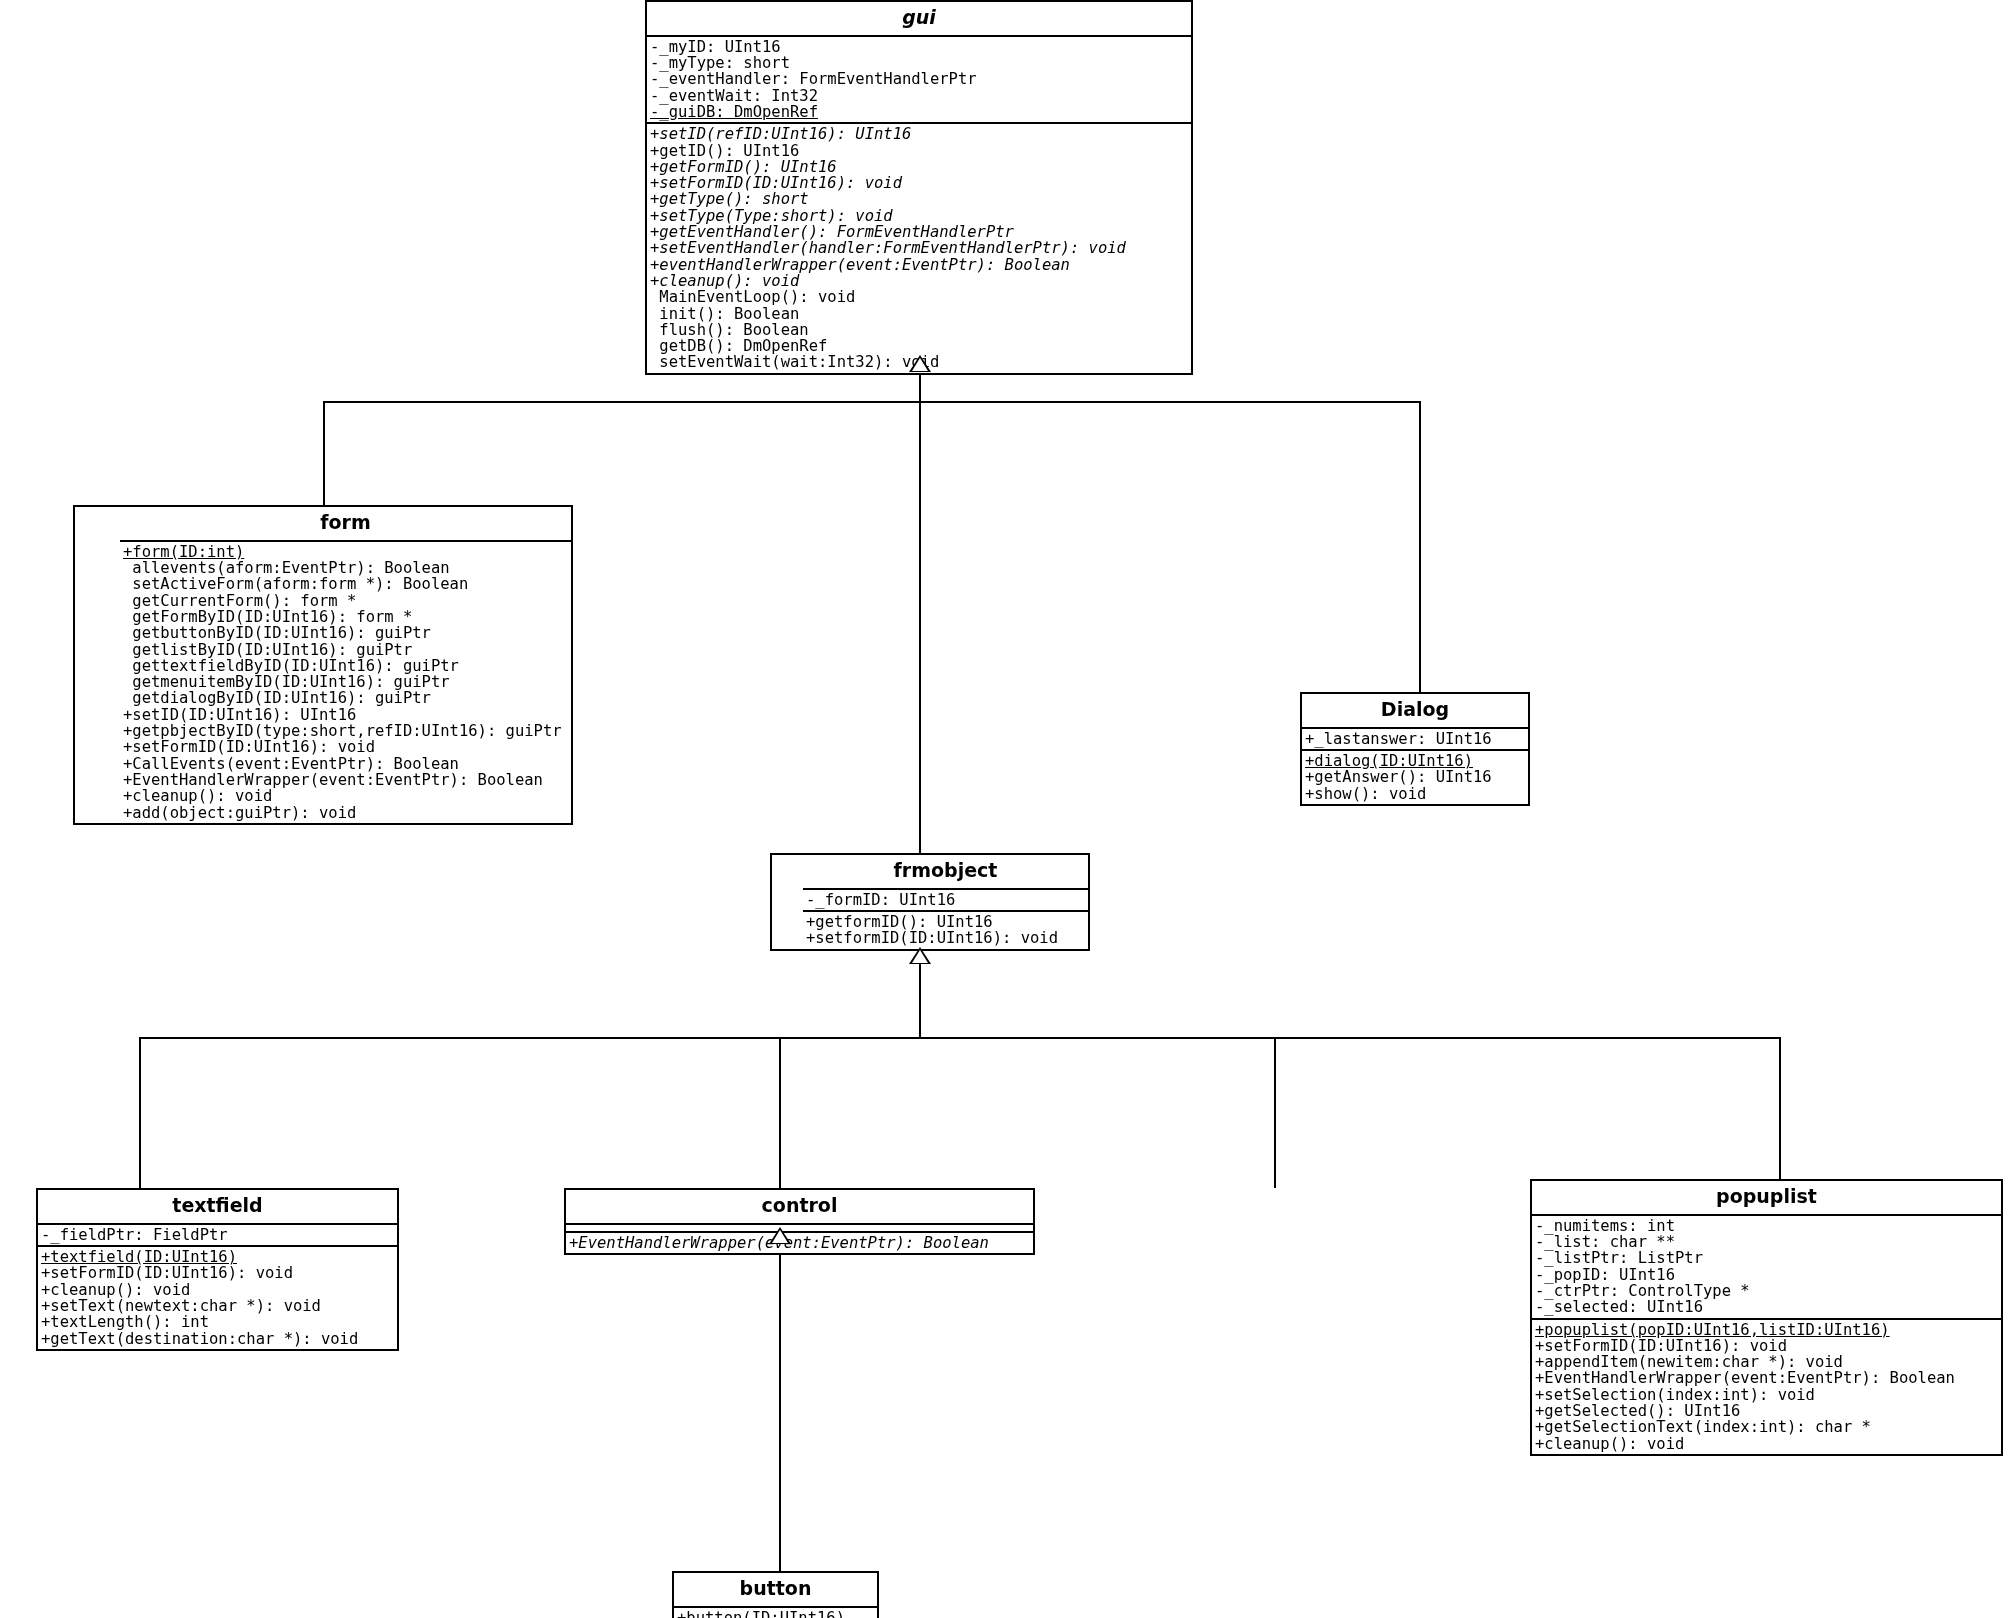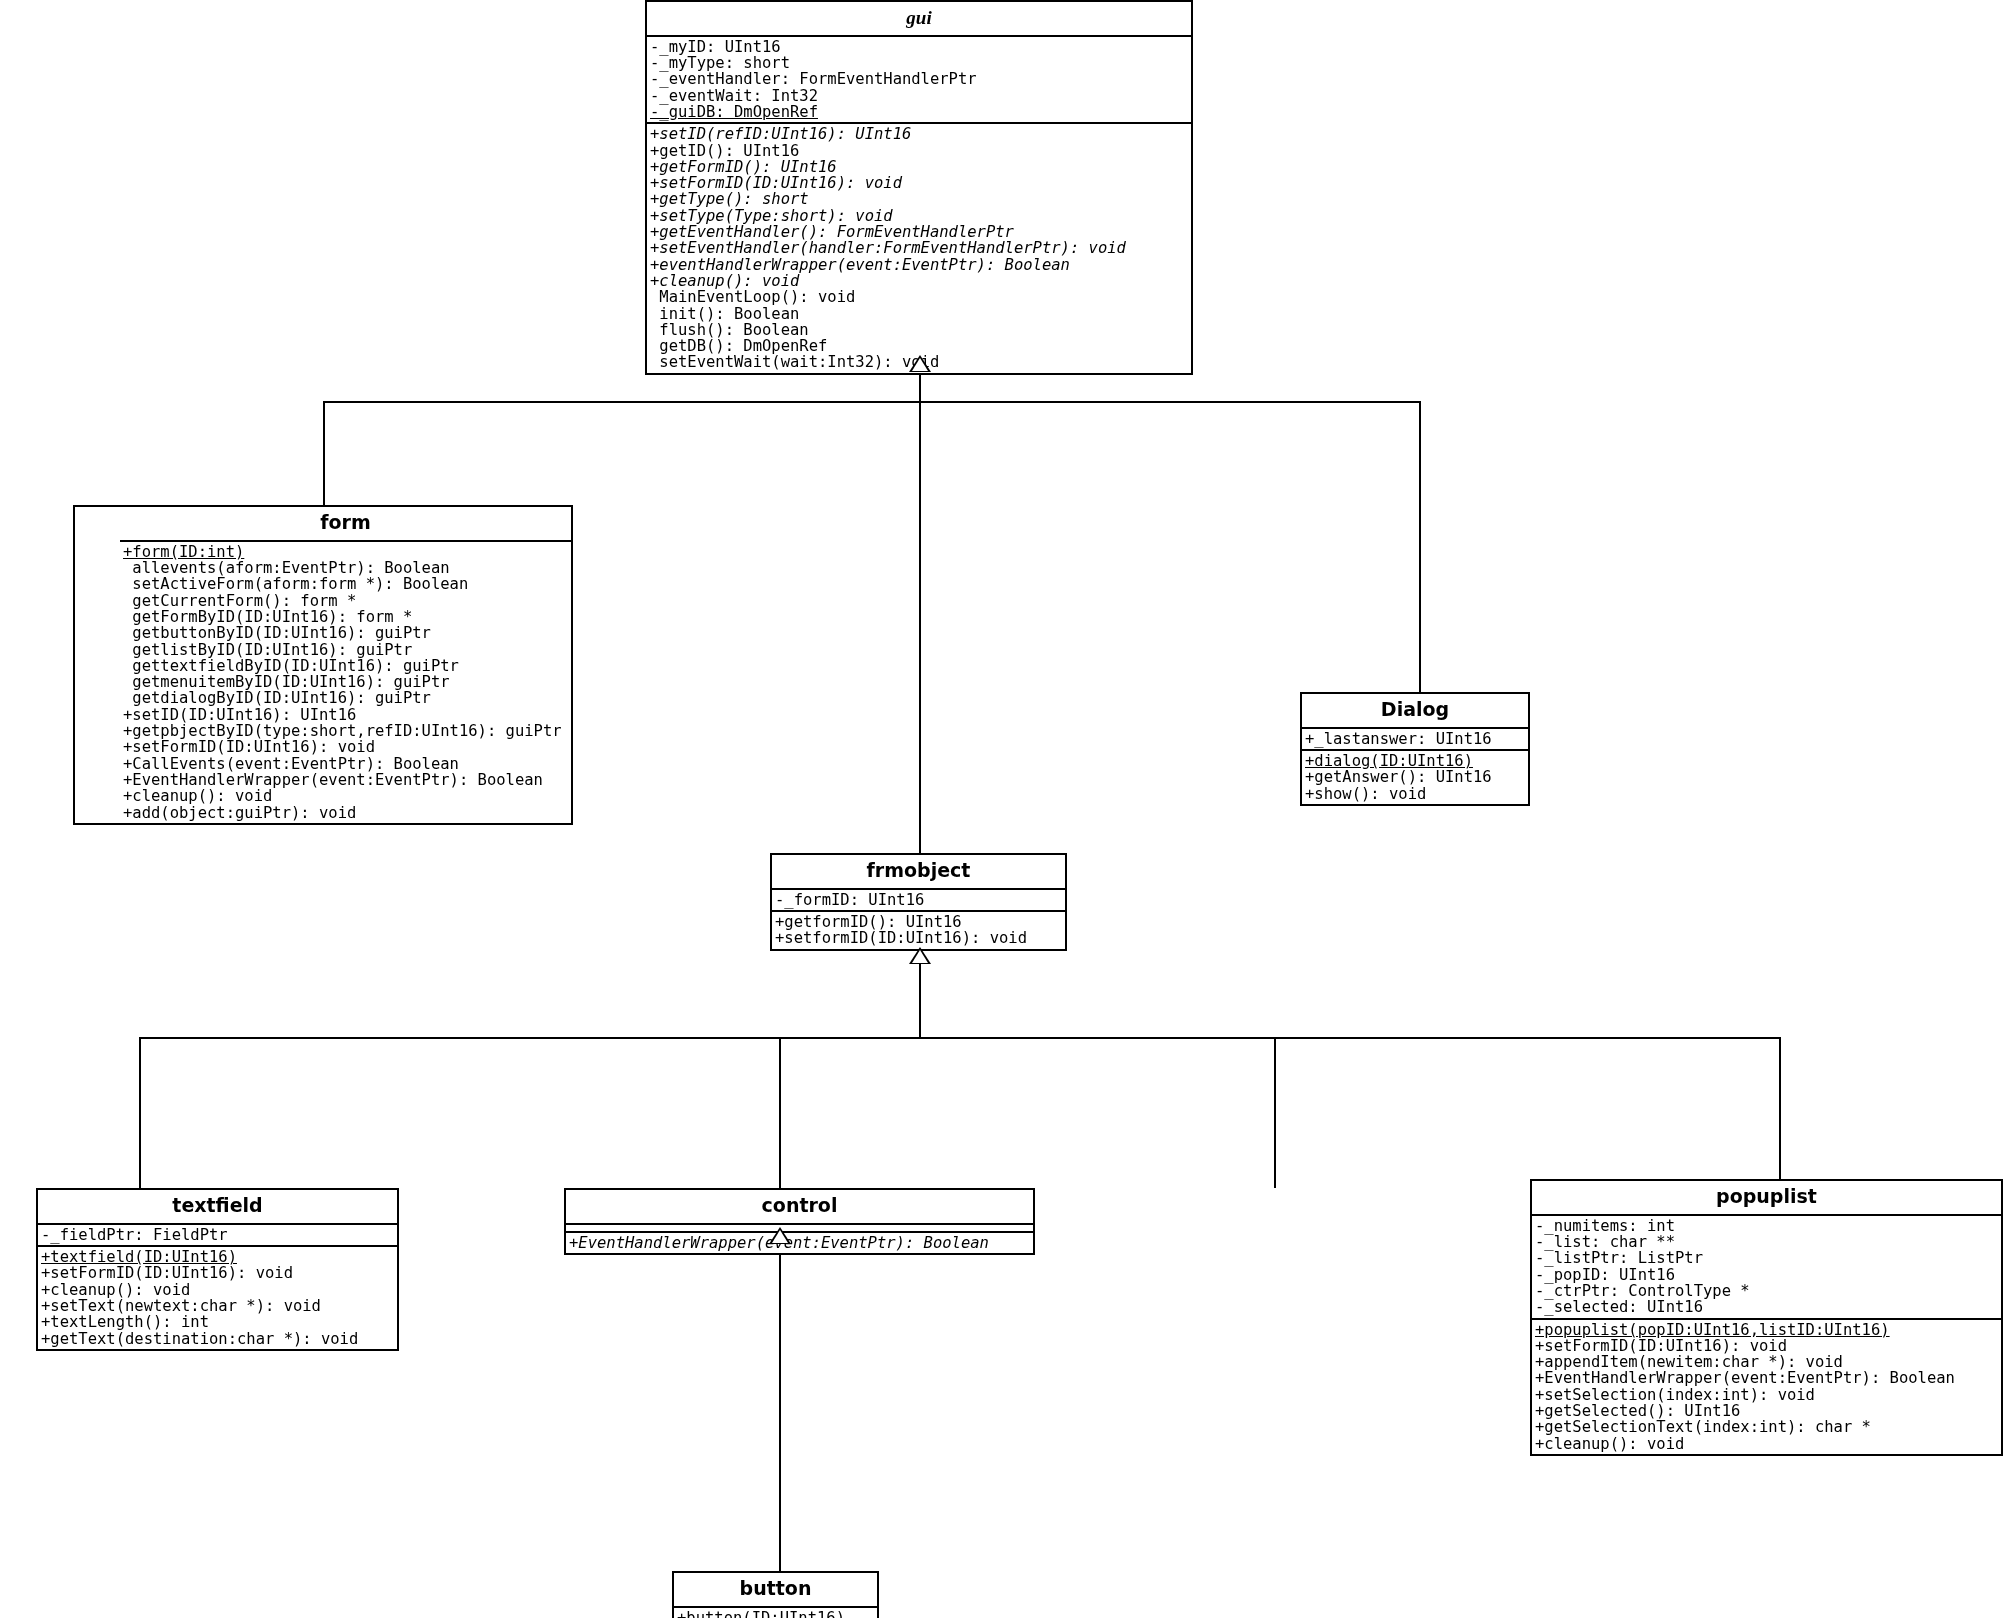--- a/index.html
+++ b/index.html
@@ -33,21 +33,20 @@
     font-family: "DejaVu Sans", "Liberation Sans", sans-serif;
     font-weight: bold;
     font-size: 19px;
     line-height: 1.25;
     padding: 4px 6px 5px 6px;
     border-bottom: 2px solid #000000;
     white-space: nowrap;
   }
   .uml-name.abstract {
     font-style: italic;
-    font-family: Liberation Serif, serif;
   }
   .uml-compartment {
     border-bottom: 2px solid #000000;
     padding: 2px 0 2px 0;
   }
   .uml-compartment:last-child {
     border-bottom: none;
   }
   .uml-compartment.empty {
     height: 6px;
@@ -200,21 +199,21 @@
     <div class="uml-compartment">
       <div class="uml-row">+_lastanswer: UInt16</div>
     </div>
     <div class="uml-compartment">
       <div class="uml-row underline">+dialog(ID:UInt16)</div>
       <div class="uml-row">+getAnswer(): UInt16</div>
       <div class="uml-row">+show(): void</div>
     </div>
   </div>
 
-  <div class="uml-class" style="left:770px; top:853px; width:297px;">
+  <div class="uml-class" style="left:770px; top:853px; width:320px;padding-left:31px;">
     <div class="uml-name">frmobject</div>
     <div class="uml-compartment">
       <div class="uml-row">-_formID: UInt16</div>
     </div>
     <div class="uml-compartment">
       <div class="uml-row">+getformID(): UInt16</div>
       <div class="uml-row">+setformID(ID:UInt16): void</div>
     </div>
   </div>
 

